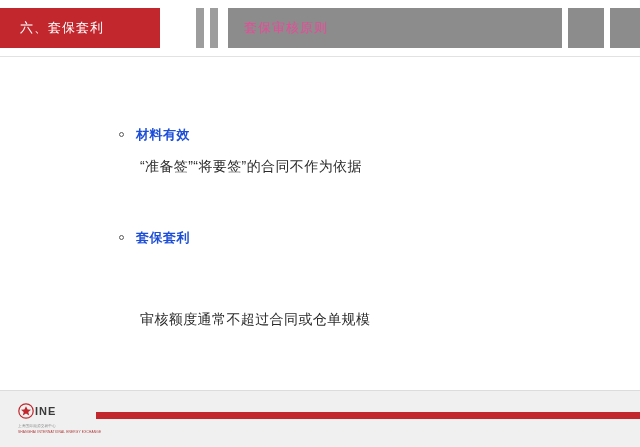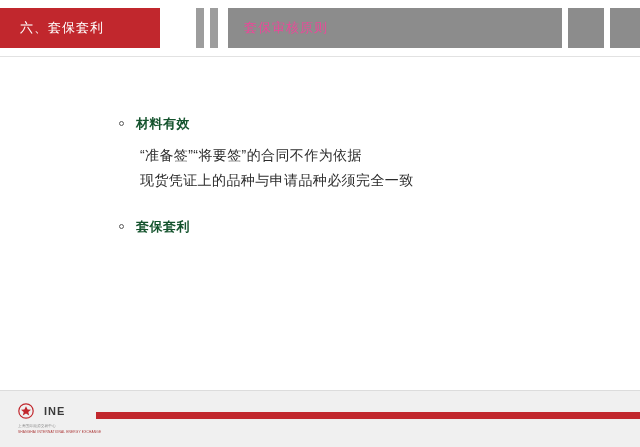--- a/index.html
+++ b/index.html
@@ -109,23 +109,24 @@
   }
   .g1 { top: 58px; }
   .g2 { top: 161px; }
   .g3 { top: 240px; }
 
   .bullet-head {
     position: relative;
     padding-left: 18px;
     font-size: 13px;
     font-weight: bold;
-    color: #14532d;
+    color: #1d4ed8;
     line-height: 18px;
     letter-spacing: 0.5px;
+    margin-top: 11px;
   }
   .bullet-marker {
     position: absolute;
     left: 1px;
     top: 6px;
     width: 5px;
     height: 5px;
     border: 1px solid #5a5a5a;
     border-radius: 50%;
     background: transparent;
@@ -174,21 +175,21 @@
     top: 13px;
     display: flex;
     align-items: center;
   }
   .logo-mark {
     width: 16px;
     height: 16px;
     position: relative;
   }
   .logo-text {
-    margin-left: 10px;
+    margin-left: 1px;
     font-size: 11px;
     font-weight: bold;
     color: #3a3a3a;
     letter-spacing: 1px;
     line-height: 16px;
   }
   .logo-sub {
     position: absolute;
     left: 18px;
     top: 33px;
@@ -229,32 +230,34 @@
 
 <div class="content">
 
   <div class="bullet-group g1">
     <div class="bullet-head">
       <span class="bullet-marker"></span>
       <span>材料有效</span>
     </div>
     <div class="bullet-lines">
       <div class="bullet-line">“准备签”“将要签”的合同不作为依据</div>
-      <div class="bullet-line">现货凭证上的品种与申请品种必须完全一致</div>
     </div>
   </div>
 
   <div class="bullet-group g2">
     <div class="bullet-head">
       <span class="bullet-marker"></span>
       <span>套保套利</span>
     </div>
   </div>
 
   <div class="bullet-group g3">
+    <div class="bullet-lines">
+      <div class="bullet-line">审核额度通常不超过合同或仓单规模</div>
+    </div>
   </div>
 
 </div>
 
 <div class="footer">
   <div class="footer-rule"></div>
   <div class="footer-bar"></div>
 
   <div class="logo">
     <span class="logo-mark">

